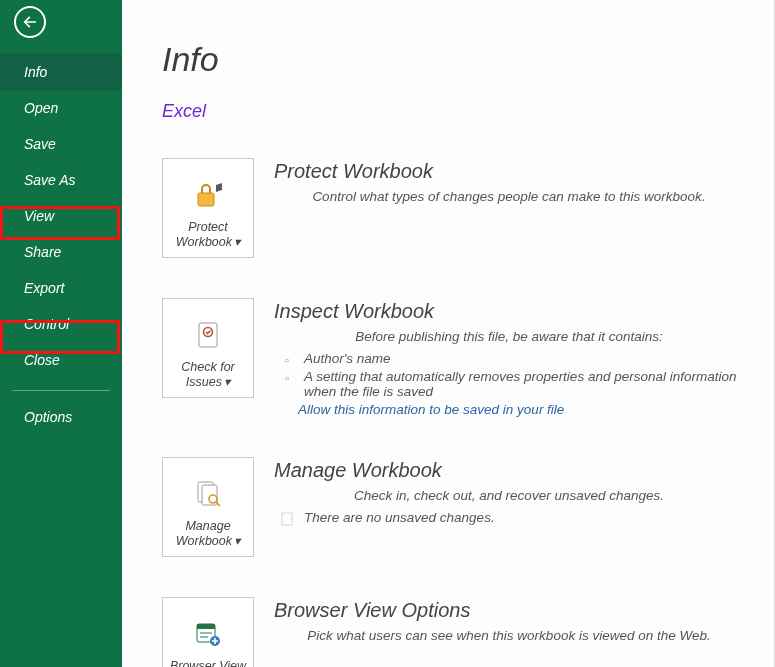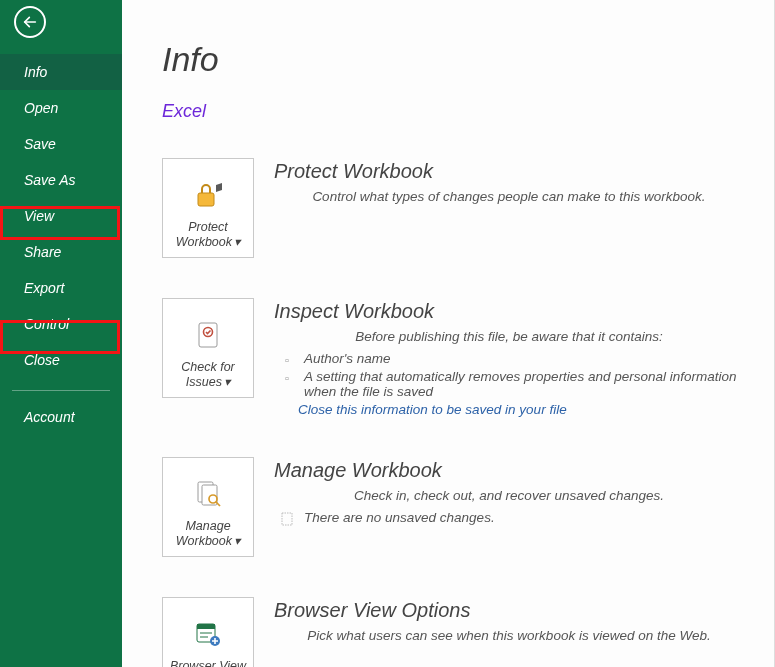--- a/index.html
+++ b/index.html
@@ -170,21 +170,21 @@
       <div class="side-item active">Info</div>
       <div class="side-item">Open</div>
       <div class="side-item">Save</div>
       <div class="side-item">Save As</div>
       <div class="side-item">View</div>
       <div class="side-item">Share</div>
       <div class="side-item">Export</div>
       <div class="side-item">Control</div>
       <div class="side-item">Close</div>
       <div class="side-sep"></div>
-      <div class="side-item">Account</div>
+      <div class="side-item">Options</div>
     </div>
     <div class="highlight-box" style="top:206px;"></div>
     <div class="highlight-box" style="top:320px;"></div>
   </div>
 
   <div class="main">
     <div class="page-title">Info</div>
     <div class="subtitle">Excel</div>
 
     <div class="section">
@@ -223,21 +223,21 @@
         <div class="section-heading">Inspect Workbook</div>
         <div class="section-desc">Before publishing this file, be aware that it contains:</div>
         <div class="bullet-row">
           <span class="glyph">▫</span>
           <span class="text">Author's name</span>
         </div>
         <div class="bullet-row">
           <span class="glyph">▫</span>
           <span class="text">A setting that automatically removes properties and personal information when the file is saved</span>
         </div>
-        <span class="link">Close this information to be saved in your file</span>
+        <span class="link">Allow this information to be saved in your file</span>
       </div>
     </div>
 
     <div class="section">
       <div class="tile">
         <div class="tile-icon">
           <svg width="30" height="30" viewBox="0 0 30 30">
             <rect x="5" y="3" width="15" height="20" rx="1.5" fill="#fff" stroke="#9a9a9a"></rect>
             <rect x="9" y="6" width="15" height="20" rx="1.5" fill="#fff" stroke="#9a9a9a"></rect>
             <circle cx="20" cy="20" r="4" fill="none" stroke="#d79a2b" stroke-width="1.7"></circle>

